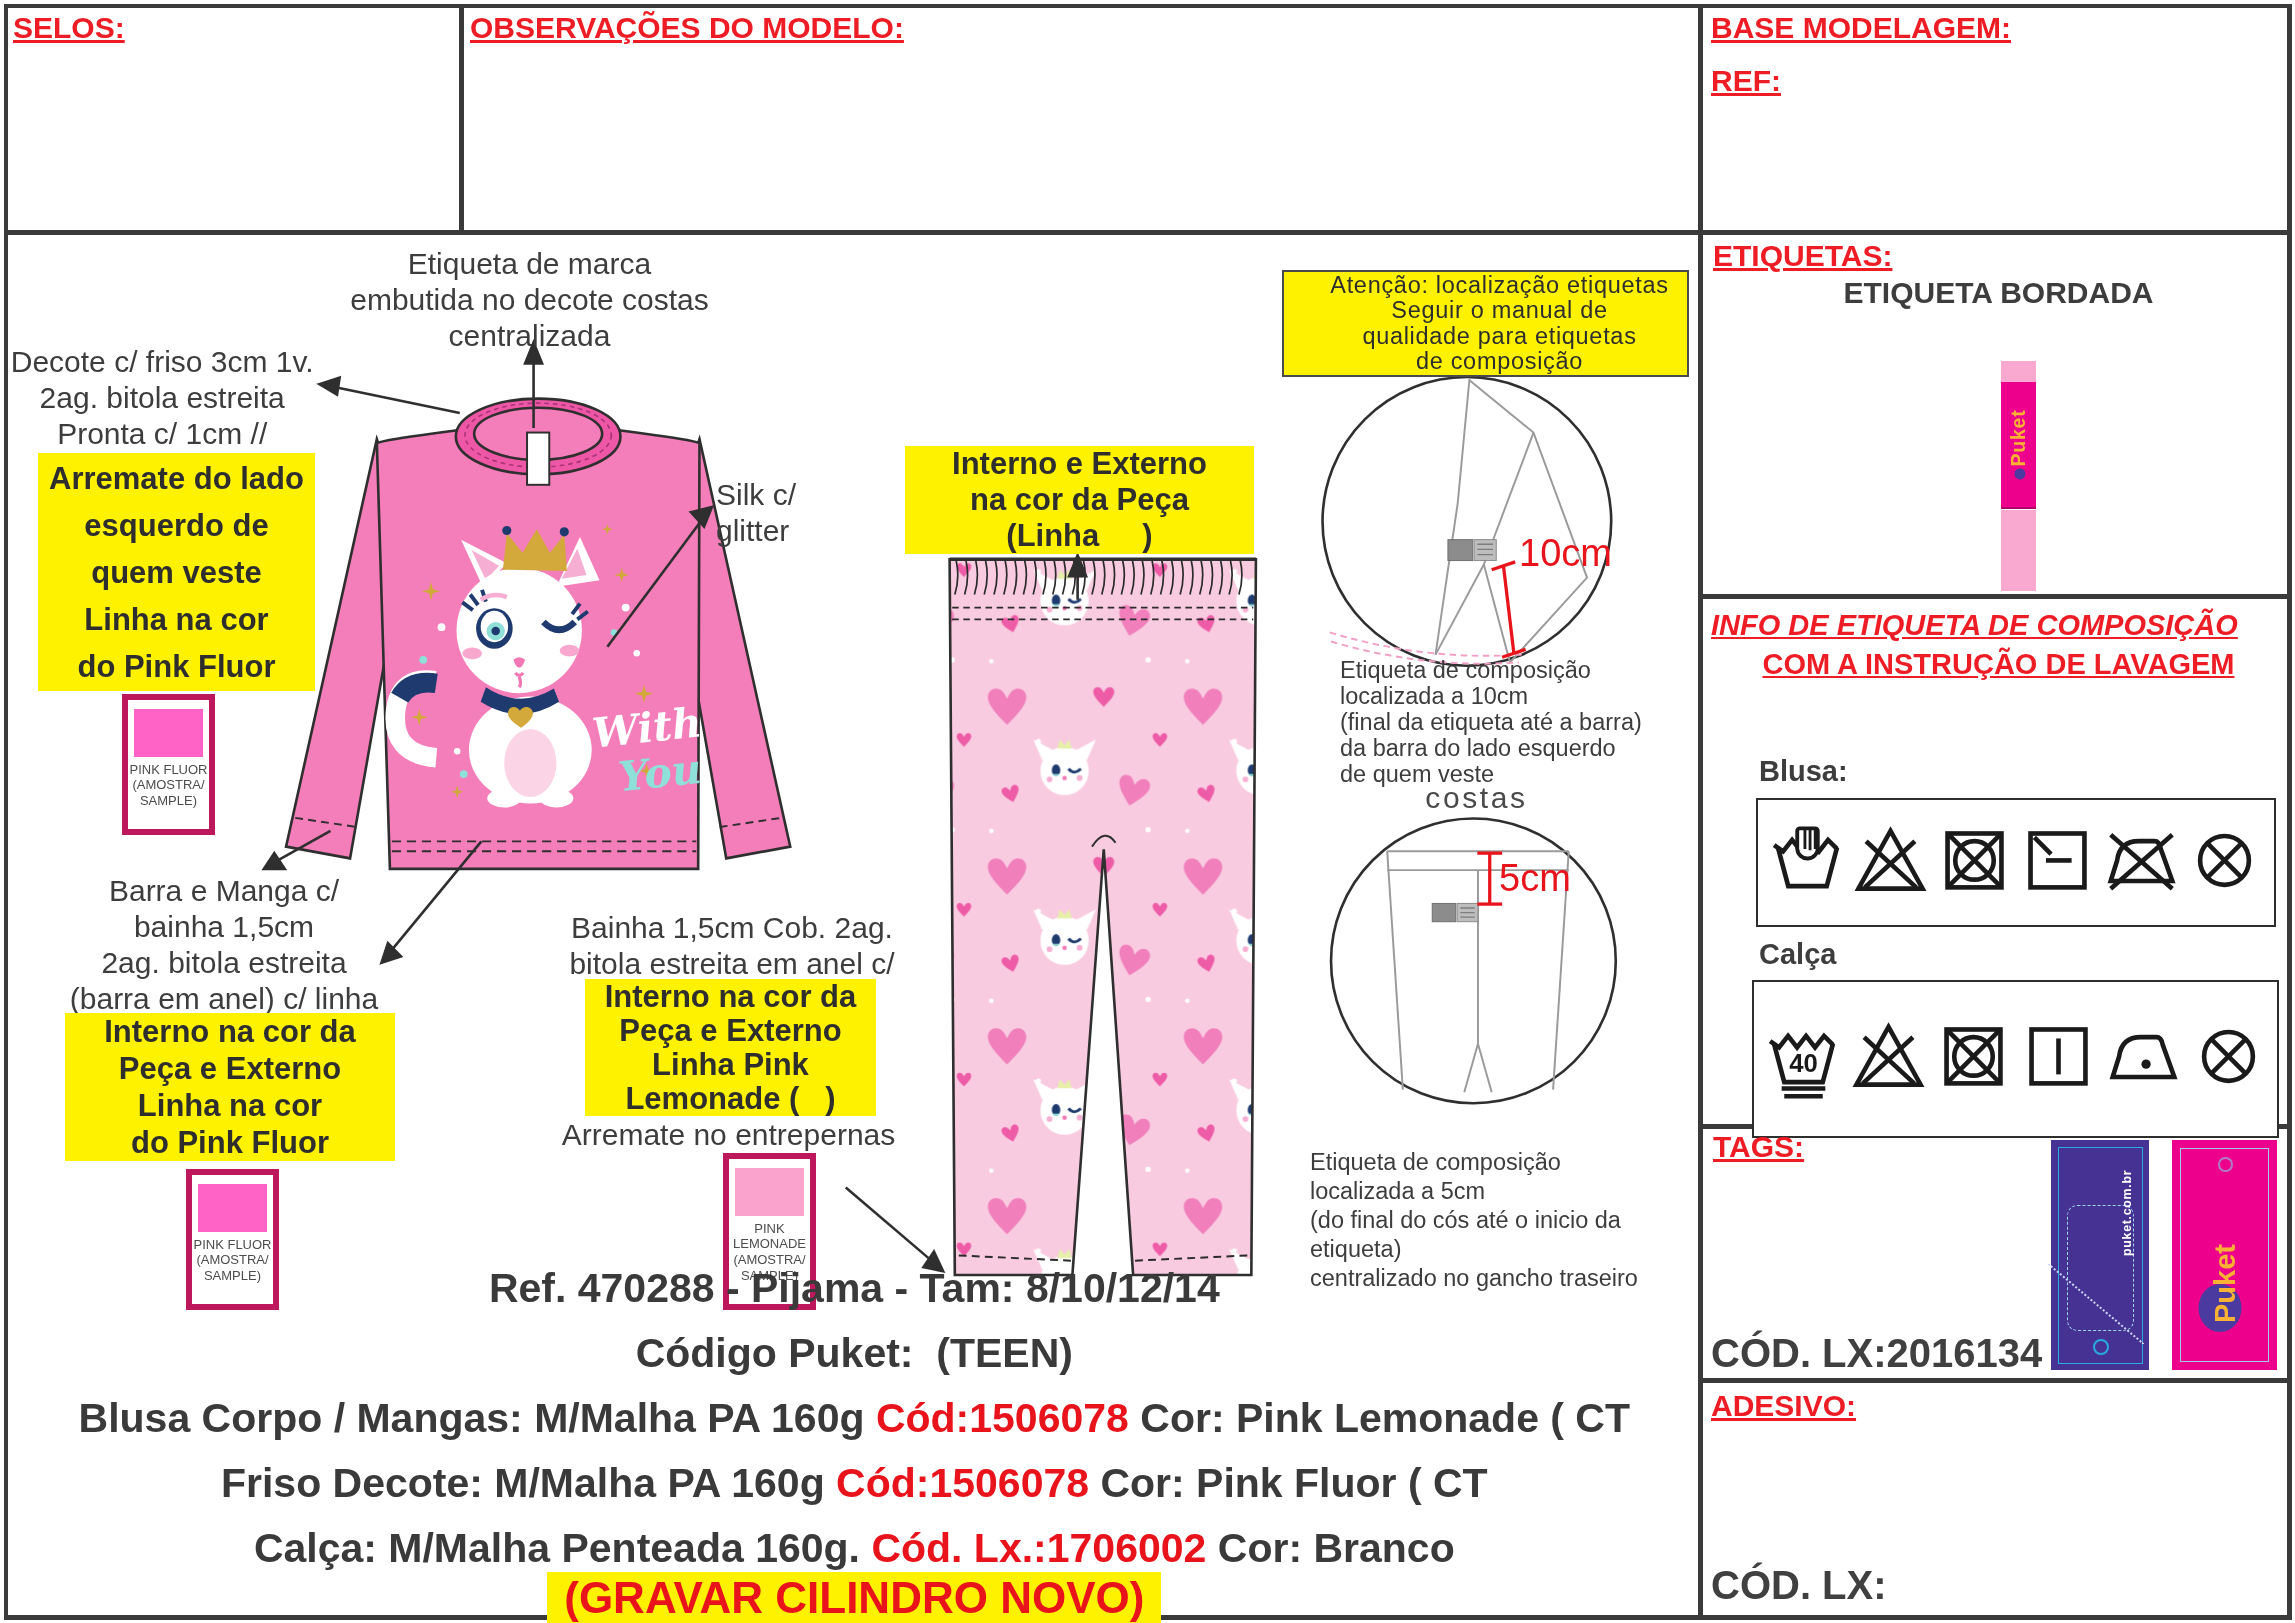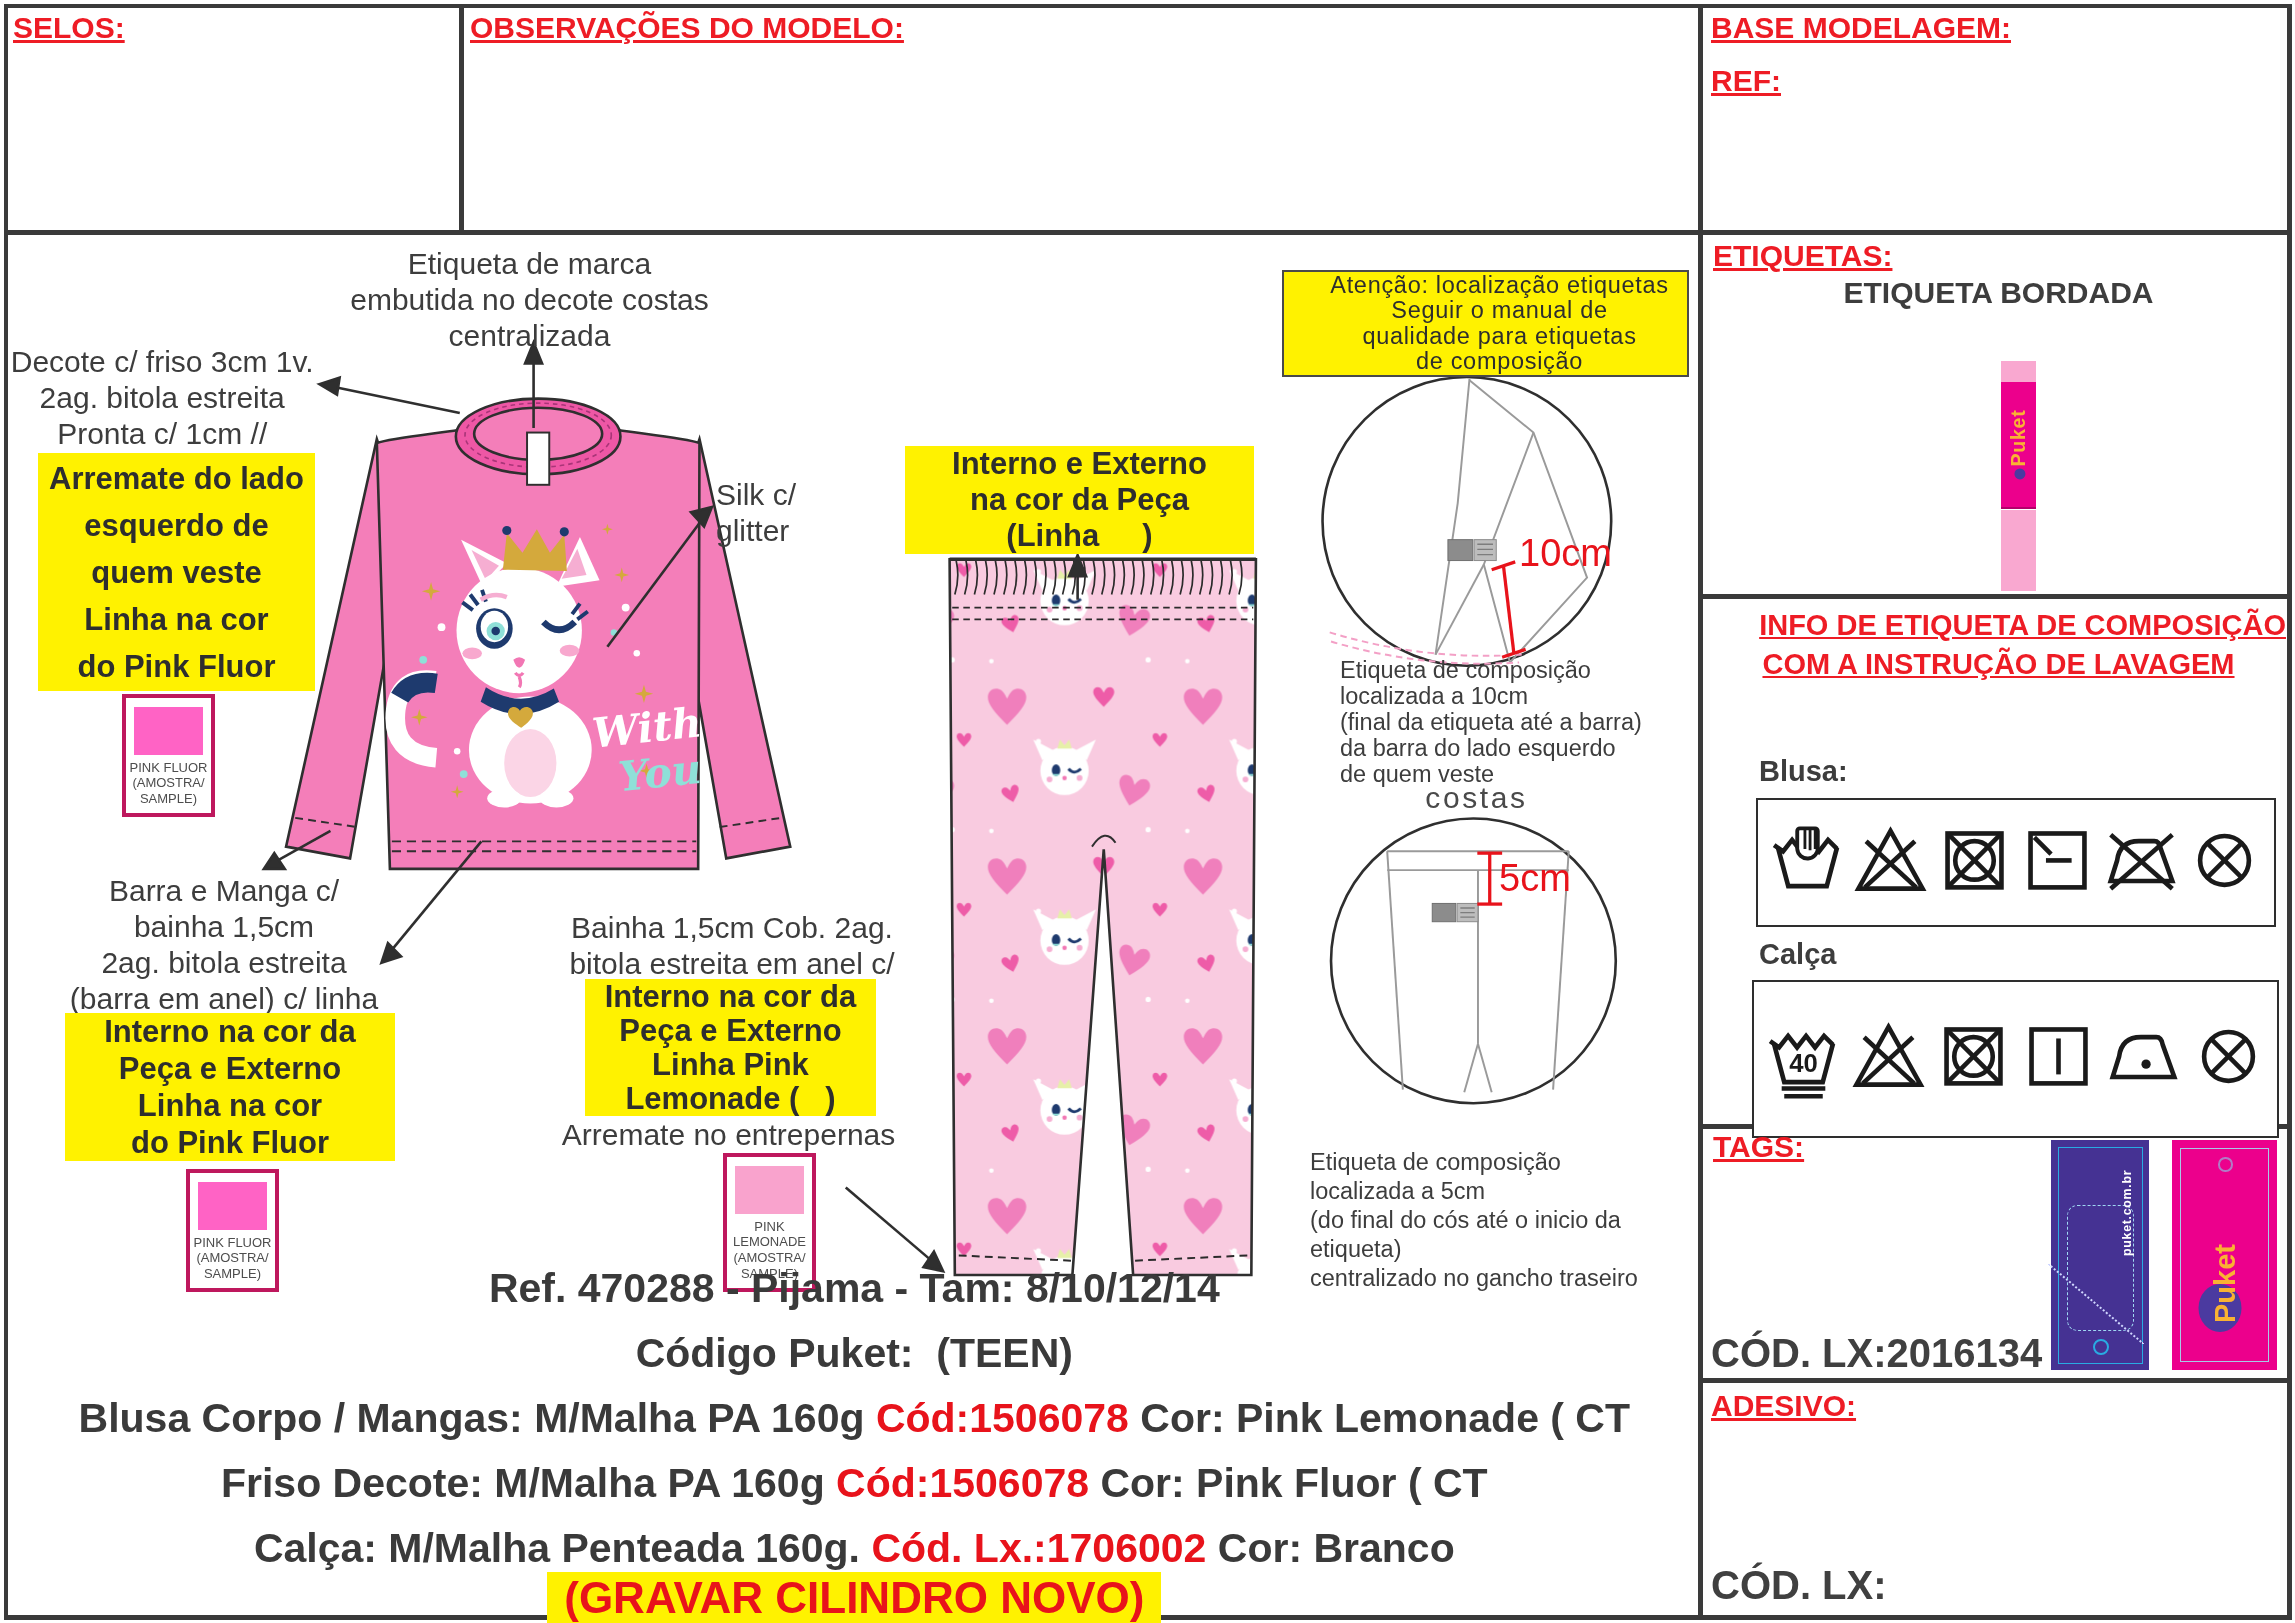--- a/index.html
+++ b/index.html
@@ -5,21 +5,21 @@
   html,body{margin:0;padding:0;background:#fff;}
   #page{position:relative;width:2295px;height:1624px;background:#fff;font-family:"Liberation Sans",sans-serif;overflow:hidden;}
   .line{position:absolute;background:#3a3a3a;}
   .hdr{position:absolute;color:#EE1C25;font-weight:bold;text-decoration:underline;font-size:30px;white-space:pre;}
   .red-plain{position:absolute;color:#404040;font-weight:bold;font-size:40px;white-space:pre;}
   .ann{position:absolute;color:#3d3d3d;font-size:30px;line-height:1.2;text-align:center;white-space:pre-line;}
   .ann.left{text-align:left;}
   .ybox{position:absolute;background:#FFF200;color:#2e2e2e;font-weight:bold;font-size:31px;text-align:center;white-space:pre-line;display:flex;align-items:center;justify-content:center;}
   .ybox.bordered{border:2px solid #4a4a4a;}
   .measure{position:absolute;color:#E8131B;font-size:38px;font-weight:normal;white-space:pre;}
-  .swatch{position:absolute;width:93px;background:#fff;border:4px solid #be185d;text-align:center;box-sizing:border-box;padding-bottom:6px;}
+  .swatch{position:absolute;width:93px;background:#fff;border:6px solid #be185d;text-align:center;box-sizing:border-box;padding-bottom:20px;}
   .swatch .chip{width:69px;height:48px;margin:8.5px auto 5.2px;}
   .swatch .cap{font-size:13px;line-height:15.7px;color:#4d4d4d;white-space:pre-line;}
   .prod-line{font-size:41px;font-weight:bold;line-height:65px;text-align:center;color:#3A3A3A;white-space:pre;}
   #stamp-wrap{position:absolute;left:9.8px;top:1572px;width:1689px;text-align:center;}
   #stamp{display:inline-block;background:#FFF200;color:#E8131B;font-size:44px;font-weight:bold;padding:1.3px 17px;white-space:pre;}
   .care-strip{position:absolute;border:2.6px solid #2e2e2e;background:#fff;display:flex;align-items:center;justify-content:space-between;padding:3.9px 10.5px;box-sizing:border-box;}
   .care-icon svg{display:block;}
   .seclabel{position:absolute;color:#3d3d3d;font-weight:bold;font-size:29px;white-space:pre;}
   .center-col{position:absolute;text-align:center;}
   
@@ -350,21 +350,21 @@
   <div class="seclabel center-col" style="left:1711px;top:276px;width:575px;font-size:30px;">ETIQUETA BORDADA</div>
 
   <div id="ribbon">
     <div class="seg1"></div>
     <div class="seg2">
       <span class="brand"><span class="dot"></span><span>Puket</span></span>
     </div>
     <div class="seg3"></div>
   </div>
 
-  <div class="hdr center-col" style="left:1711px;top:609px;width:575px;font-size:29px;text-align:right;">INFO DE ETIQUETA DE COMPOSIÇÃO</div>
+  <div class="hdr center-col" style="left:1711px;top:609px;width:575px;font-size:29px;text-align:left;font-style:italic;">INFO DE ETIQUETA DE COMPOSIÇÃO</div>
   <div class="hdr center-col" style="left:1711px;top:648px;width:575px;font-size:29px;text-align:center;">COM A INSTRUÇÃO DE LAVAGEM</div>
 
   <div class="seclabel" style="left:1759px;top:755px;">Blusa:</div>
   <div class="care-strip" style="left:1756px;top:798px;width:520px;height:129px;">
       <span class="care-icon">
         <svg width="77" height="84" viewBox="0 0 60 64">
           <path d="M4,18 L11,23 L18,14 L25,23 L32,14 L39,23 L46,14 L53,21" stroke="#1a1a1a" fill="none" stroke-width="3.6"></path>
           <path d="M7,20 L15,50 H45 L53,20" stroke="#1a1a1a" fill="none" stroke-width="3.6"></path>
           <path d="M24,5 h12 a2,2 0 0 1 2,2 v13 a8,8 0 0 1 -16,1 V7 a2,2 0 0 1 2,-2 Z" stroke="#1a1a1a" fill="#fff" stroke-width="3"></path>
           <path d="M28,5 V21 M32,5 V22 M36,5 V21" stroke="#1a1a1a" stroke-width="2.2"></path>

